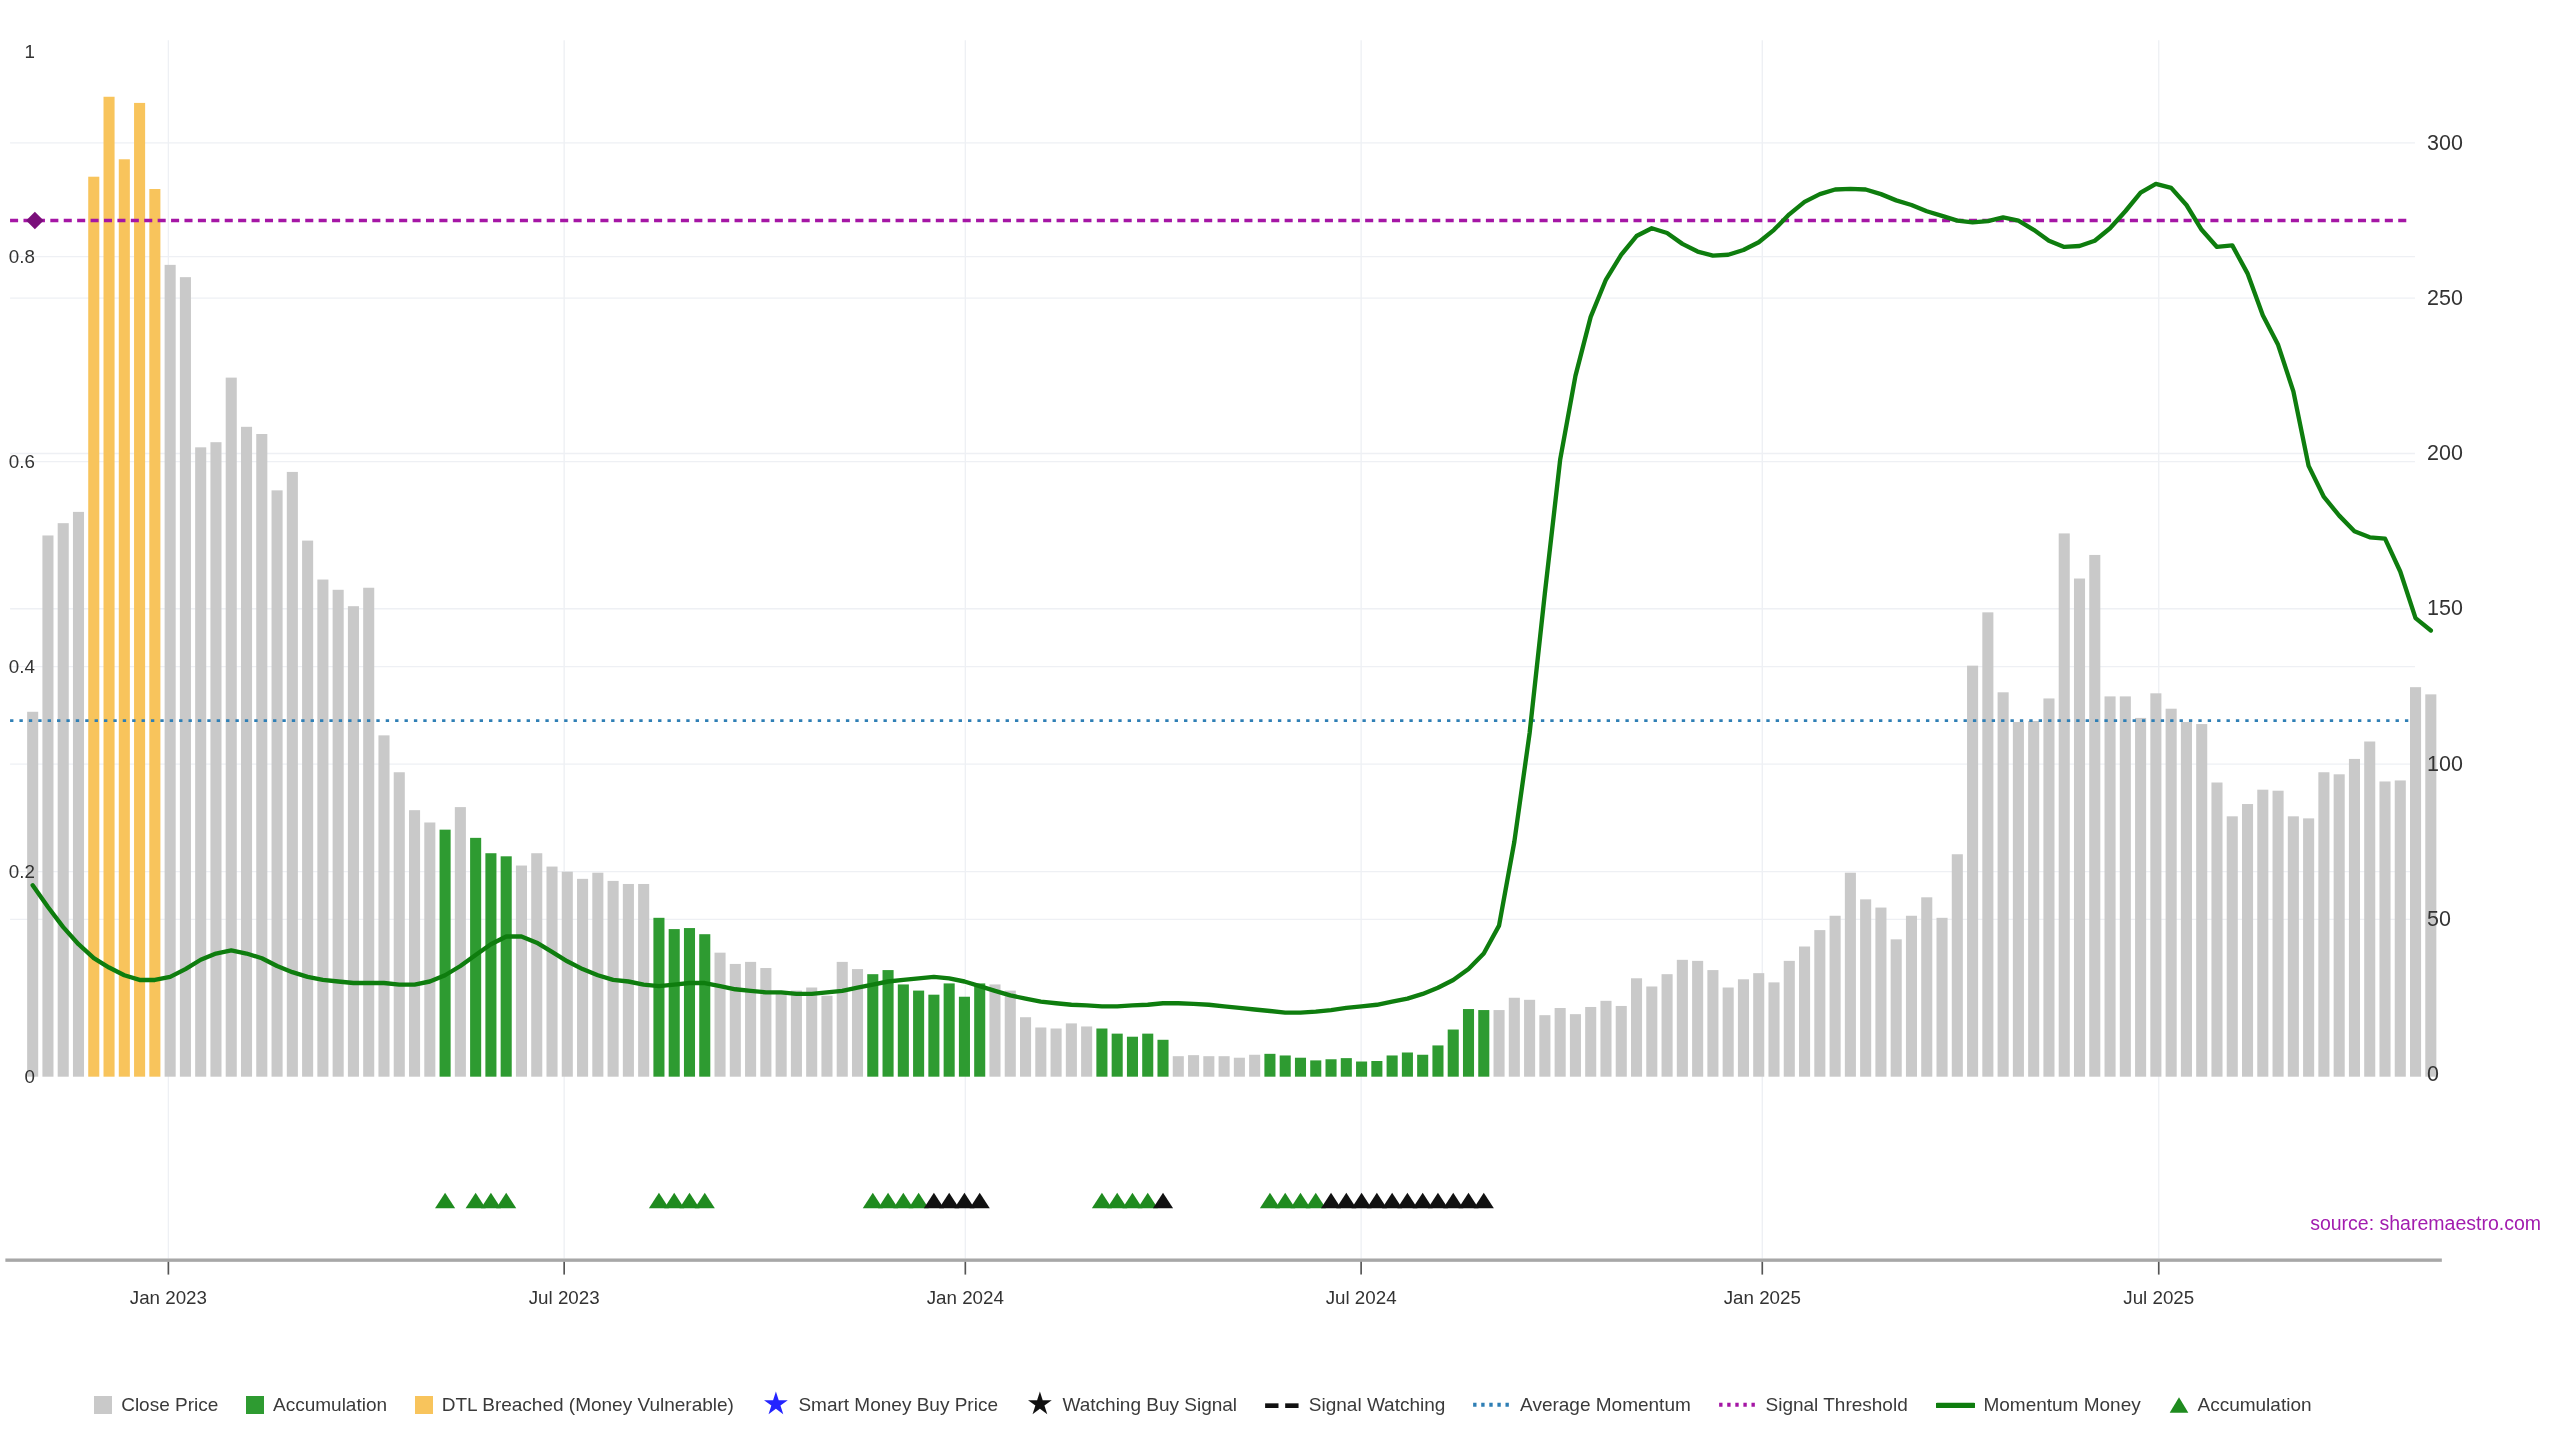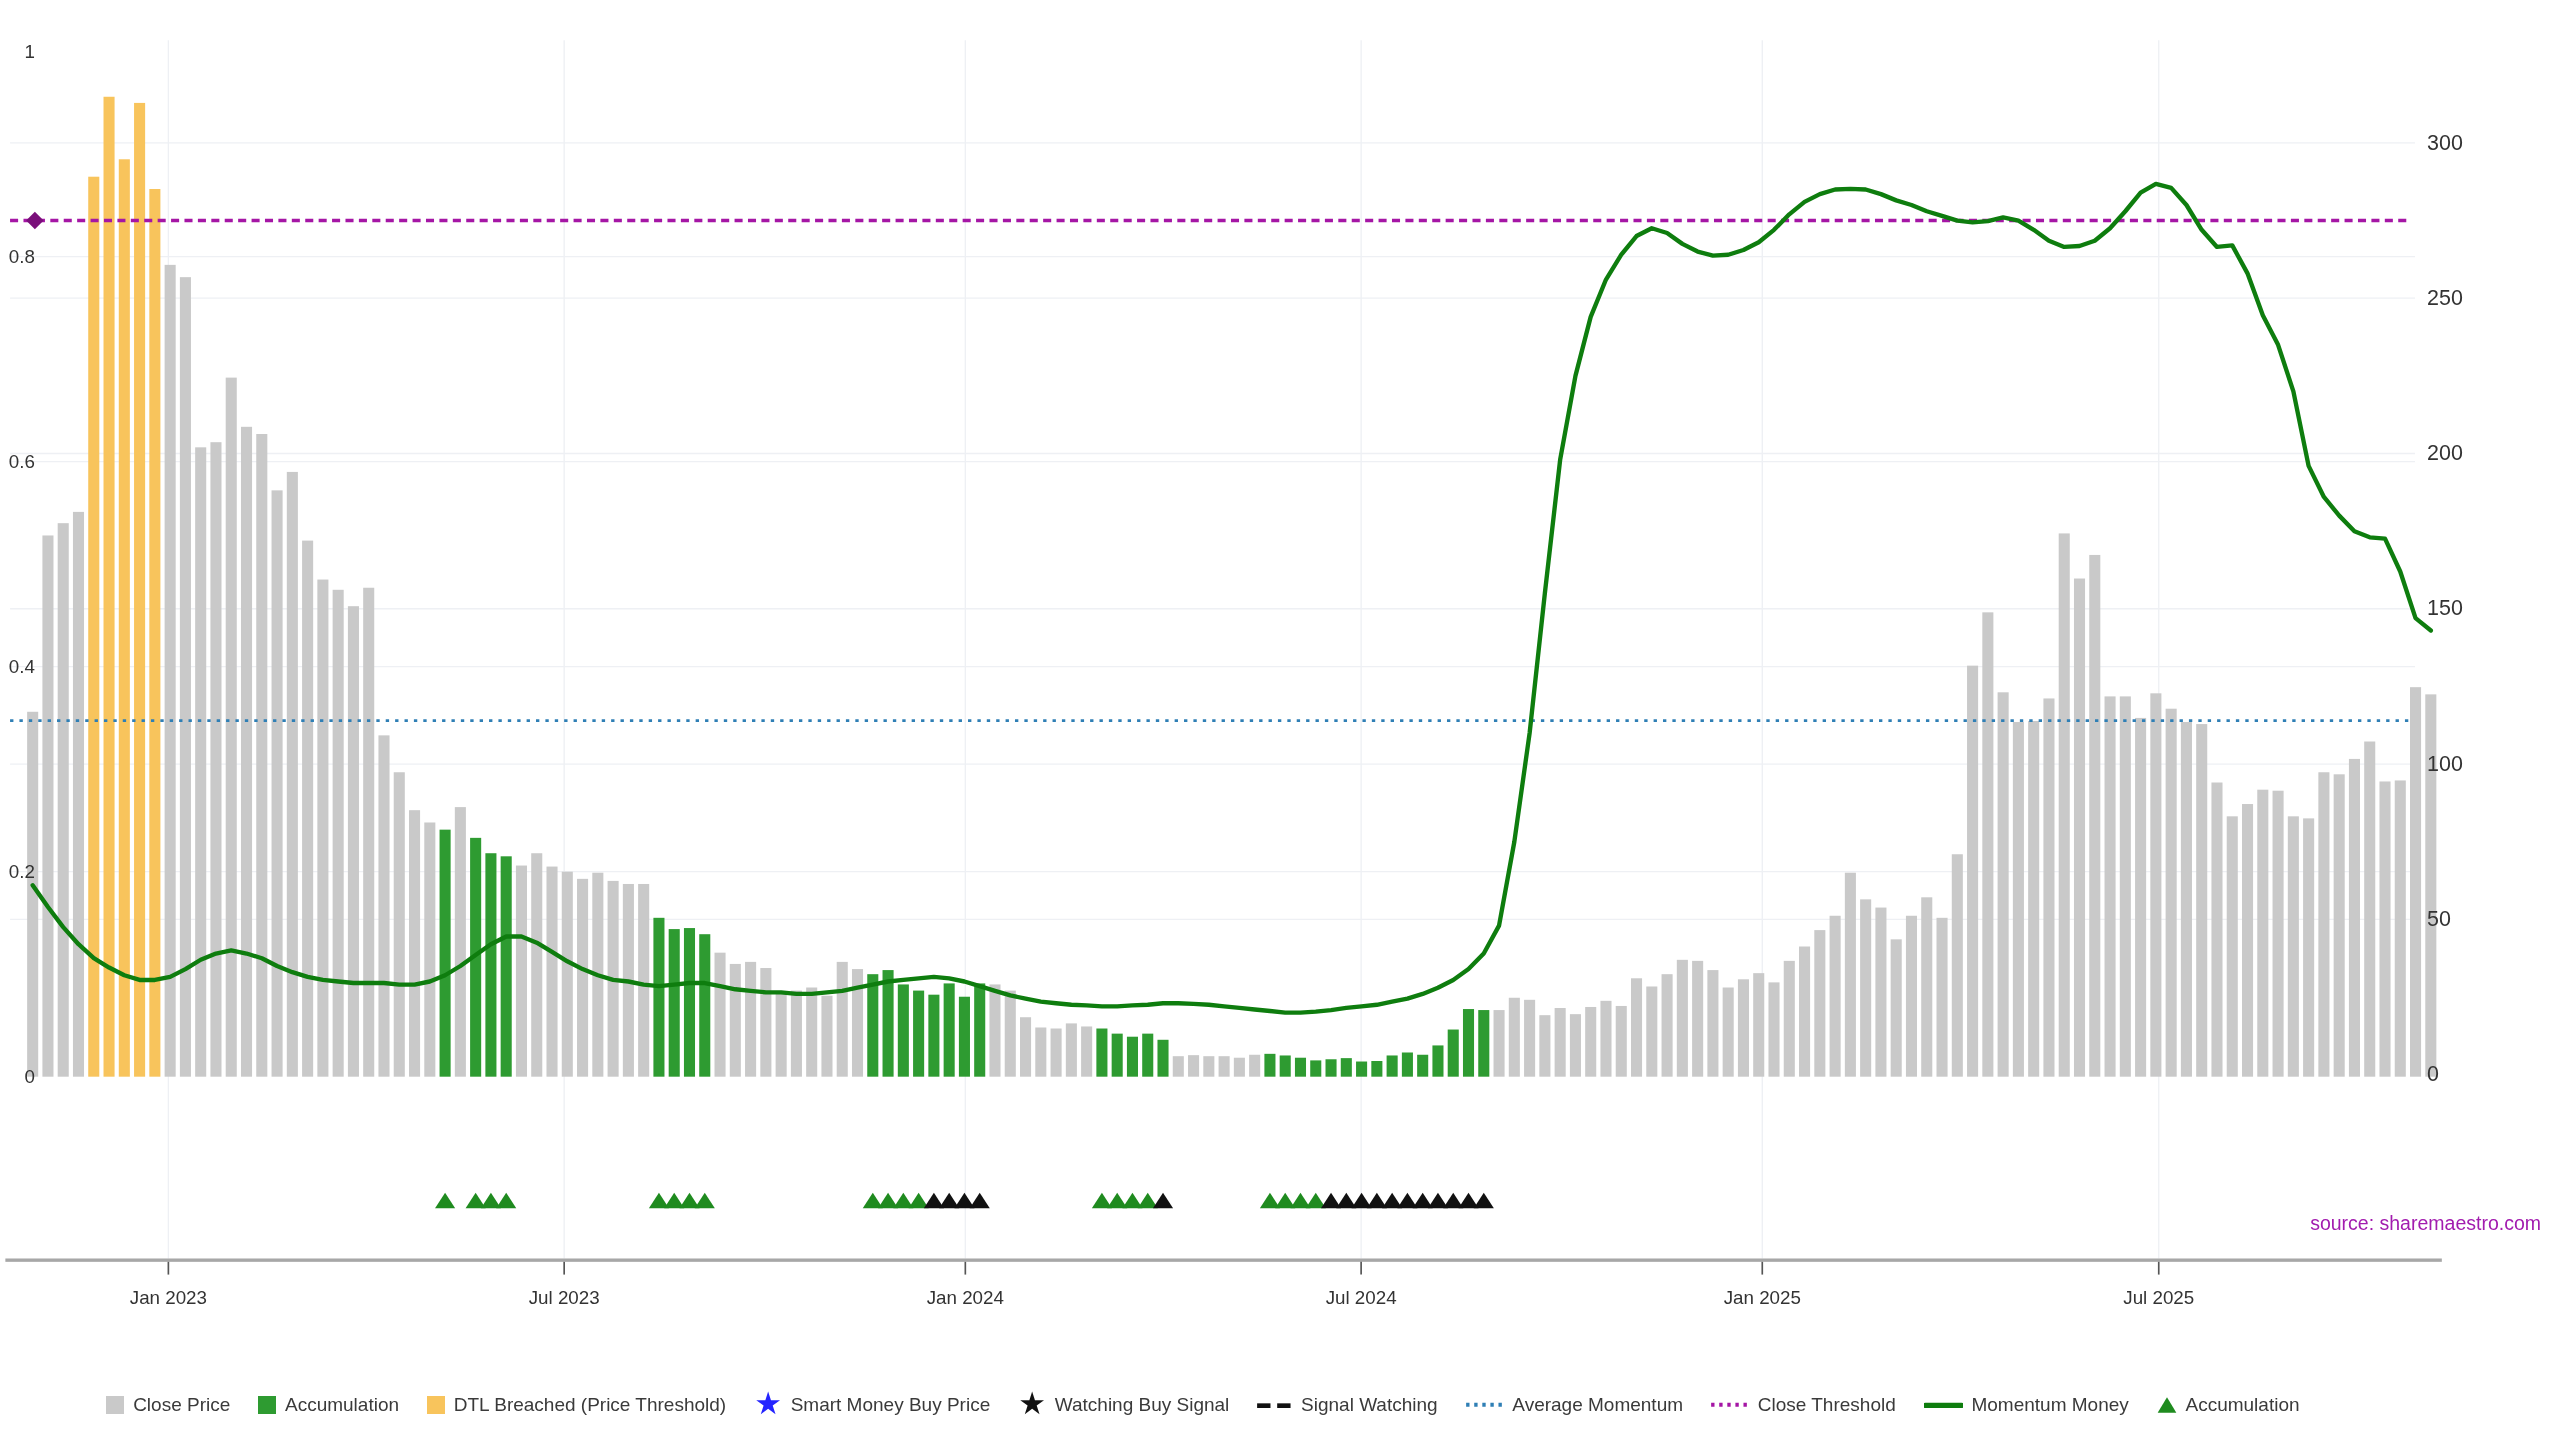--- a/index.html
+++ b/index.html
@@ -262,21 +262,21 @@
       <div class="li">
         <span class="sq" style="background:#c9c9c9"></span>
         <span class="lab">Close Price</span>
       </div>
       <div class="li">
         <span class="sq" style="background:#2e9b31"></span>
         <span class="lab">Accumulation</span>
       </div>
       <div class="li">
         <span class="sq" style="background:#f8c45c"></span>
-        <span class="lab">DTL Breached (Price Threshold)</span>
+        <span class="lab">DTL Breached (Money Vulnerable)</span>
       </div>
       <div class="li">
         <span class="star" style="color:#2424ff">★</span>
         <span class="lab">Smart Money Buy Price</span>
       </div>
       <div class="li">
         <span class="star" style="color:#111111">★</span>
         <span class="lab">Watching Buy Signal</span>
       </div>
       <div class="li">
@@ -289,21 +289,21 @@
       <div class="li">
         <svg width="38" height="5.4" viewBox="0 0 56 8">
           <line x1="0" y1="4" x2="56" y2="4" stroke="#2f7fb5" stroke-width="6" stroke-dasharray="5 7"></line>
         </svg>
         <span class="lab">Average Momentum</span>
       </div>
       <div class="li">
         <svg width="38" height="5.4" viewBox="0 0 56 8">
           <line x1="0" y1="4" x2="56" y2="4" stroke="#a516a5" stroke-width="6" stroke-dasharray="5 7"></line>
         </svg>
-        <span class="lab">Close Threshold</span>
+        <span class="lab">Signal Threshold</span>
       </div>
       <div class="li">
         <svg width="39" height="6.7" viewBox="0 0 58 10">
           <line x1="2" y1="5" x2="56" y2="5" stroke="#0e7d0e" stroke-width="8" stroke-linecap="round"></line>
         </svg>
         <span class="lab">Momentum Money</span>
       </div>
       <div class="li">
         <svg width="20" height="17.4" viewBox="0 0 30 26">
           <polygon points="1,25 29,25 15,2" fill="#1f8b1f"></polygon>

